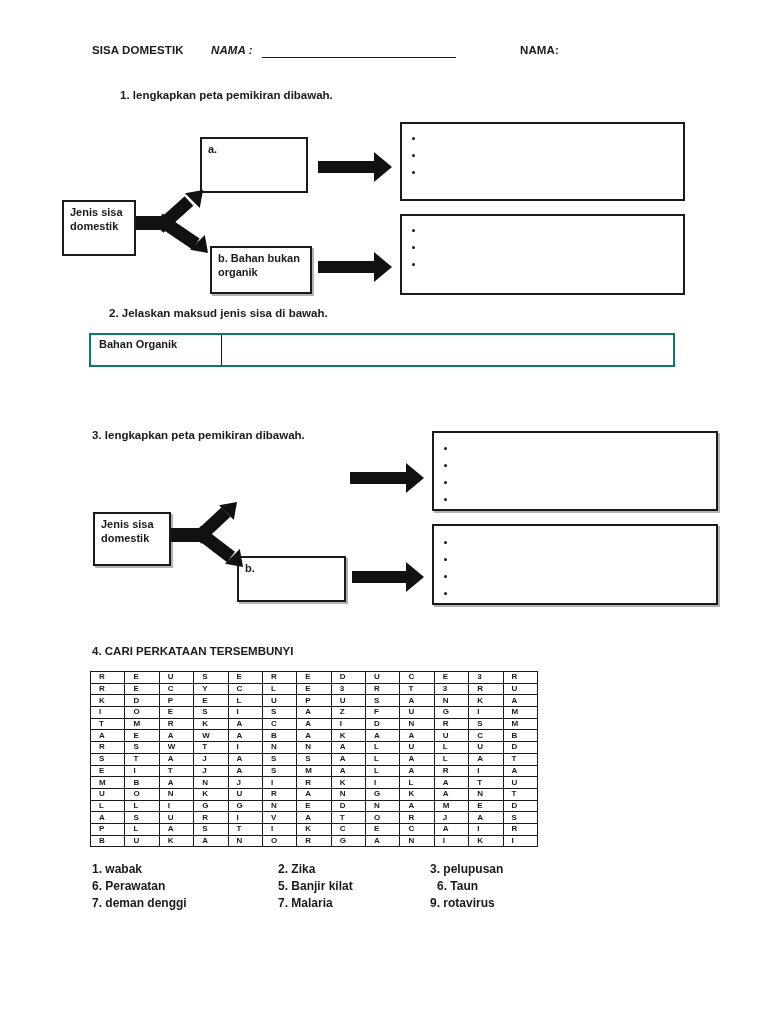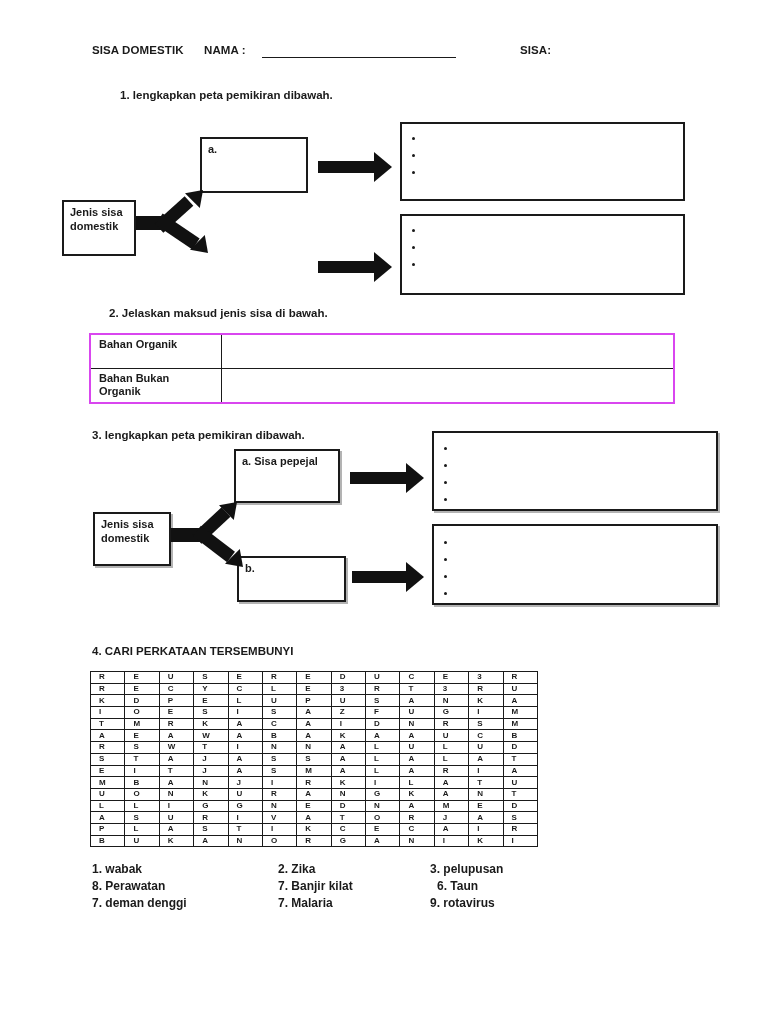--- a/index.html
+++ b/index.html
@@ -18,21 +18,21 @@
     font-size: 11px; line-height: 13.5px; padding: 4px 6px;
   }
   .shadow { box-shadow: 2px 2px 0 #b3b3b3; }
   .ansbox {
     position: absolute; border: 2px solid #1a1a1a; background: #fff;
     padding: 13px 0 0 10px;
   }
   .dot { width: 3px; height: 3px; border-radius: 50%; background: #1a1a1a; margin-bottom: 14px; }
   .q2table {
     position: absolute; left: 89px; top: 333px; width: 586px;
-    border-collapse: collapse; border: 2px solid #d946ef;
+    border-collapse: collapse; border: 2px solid #0f766e;
   }
   .q2table td { border: 1.6px solid #1a1a1a; font-size: 11px; line-height: 13.5px; vertical-align: top; padding: 3px 8px; }
   .q2table td.lbl { width: 131px; }
   .q2table tr:first-child td { height: 34px; }
   .q2table tr:last-child td { height: 32px; }
   .wordgrid {
     position: absolute; left: 90px; top: 671px; width: 448px;
     border-collapse: collapse; table-layout: fixed; border: 1px solid #1a1a1a;
   }
   .wordgrid td {
@@ -48,55 +48,51 @@
   svg.arrows { position: absolute; left: 0; top: 0; pointer-events: none; }
   svg.arrows * { fill: #111; stroke: none; }
   svg.arrows line { stroke: #111; }
 </style>
 </head>
 <body>
 
 <div class="page">
 
   <span class="abs hdr-text" style="left:92px; top:44px;">SISA DOMESTIK</span>
-  <span class="abs hdr-text" style="left:204px; top:44px;">NAMA :</span>
+  <span class="abs hdr-text" style="left:211px; top:44px;font-style:italic;">NAMA :</span>
   <div class="abs nameline" style="left:262px; top:41px; width:194px; height:17px;"></div>
-  <span class="abs hdr-text" style="left:520px; top:44px;">SISA:</span>
+  <span class="abs hdr-text" style="left:520px; top:44px;">NAMA:</span>
 
   <div class="qhead" style="left:92px; top:89px;margin-left:28px;">1. lengkapkan peta pemikiran dibawah.</div>
   <div class="box" style="left:62px; top:200px; width:74px; height:56px;">Jenis sisa domestik</div>
   <div class="box" style="left:200px; top:137px; width:108px; height:56px;">a.</div>
+  <div class="box shadow" style="left:210px; top:246px; width:102px; height:48px;">b. Bahan bukan organik</div>
   <div class="ansbox" style="left:400px; top:122px; width:285px; height:79px;">
       <div class="dot"></div>
       <div class="dot"></div>
       <div class="dot"></div>
     </div>
   <div class="ansbox" style="left:400px; top:214px; width:285px; height:81px;">
       <div class="dot"></div>
       <div class="dot"></div>
       <div class="dot"></div>
     </div>
 
   <div class="qhead" style="left:109px; top:307px;">2. Jelaskan maksud jenis sisa di bawah.</div>
   <table class="q2table">
     <tbody>
       <tr>
         <td class="lbl">Bahan Organik</td>
         <td></td>
       </tr>
-      <tr>
-        <td class="lbl">Bahan Bukan Organik</td>
-        <td></td>
-      </tr>
     </tbody>
   </table>
 
   <div class="qhead" style="left:92px; top:429px;">3. lengkapkan peta pemikiran dibawah.</div>
   <div class="box shadow" style="left:93px; top:512px; width:78px; height:54px;">Jenis sisa domestik</div>
-  <div class="box shadow" style="left:234px; top:449px; width:106px; height:54px;">a. Sisa pepejal</div>
   <div class="box shadow" style="left:237px; top:556px; width:109px; height:46px;">b.</div>
   <div class="ansbox shadow" style="left:432px; top:431px; width:286px; height:80px; padding-top:14px;">
       <div class="dot"></div>
       <div class="dot"></div>
       <div class="dot"></div>
       <div class="dot"></div>
     </div>
   <div class="ansbox shadow" style="left:432px; top:524px; width:286px; height:81px; padding-top:15px;">
       <div class="dot"></div>
       <div class="dot"></div>
@@ -331,22 +327,22 @@
           <td>I</td>
           <td>K</td>
           <td>I</td>
         </tr>
       </tbody>
   </table>
   <div class="answers">
     <span>1. wabak</span>
     <span>2. Zika</span>
     <span>3. pelupusan</span>
-    <span>8. Perawatan</span>
-    <span>7. Banjir kilat</span>
+    <span>6. Perawatan</span>
+    <span>5. Banjir kilat</span>
     <span>6. Taun</span>
     <span>7. deman denggi</span>
     <span>7. Malaria</span>
     <span>9. rotavirus</span>
   </div>
 
   <svg class="arrows" width="768" height="1024" viewBox="0 0 768 1024">
 
     <g>
       <rect x="136" y="216" width="30" height="14"></rect>

